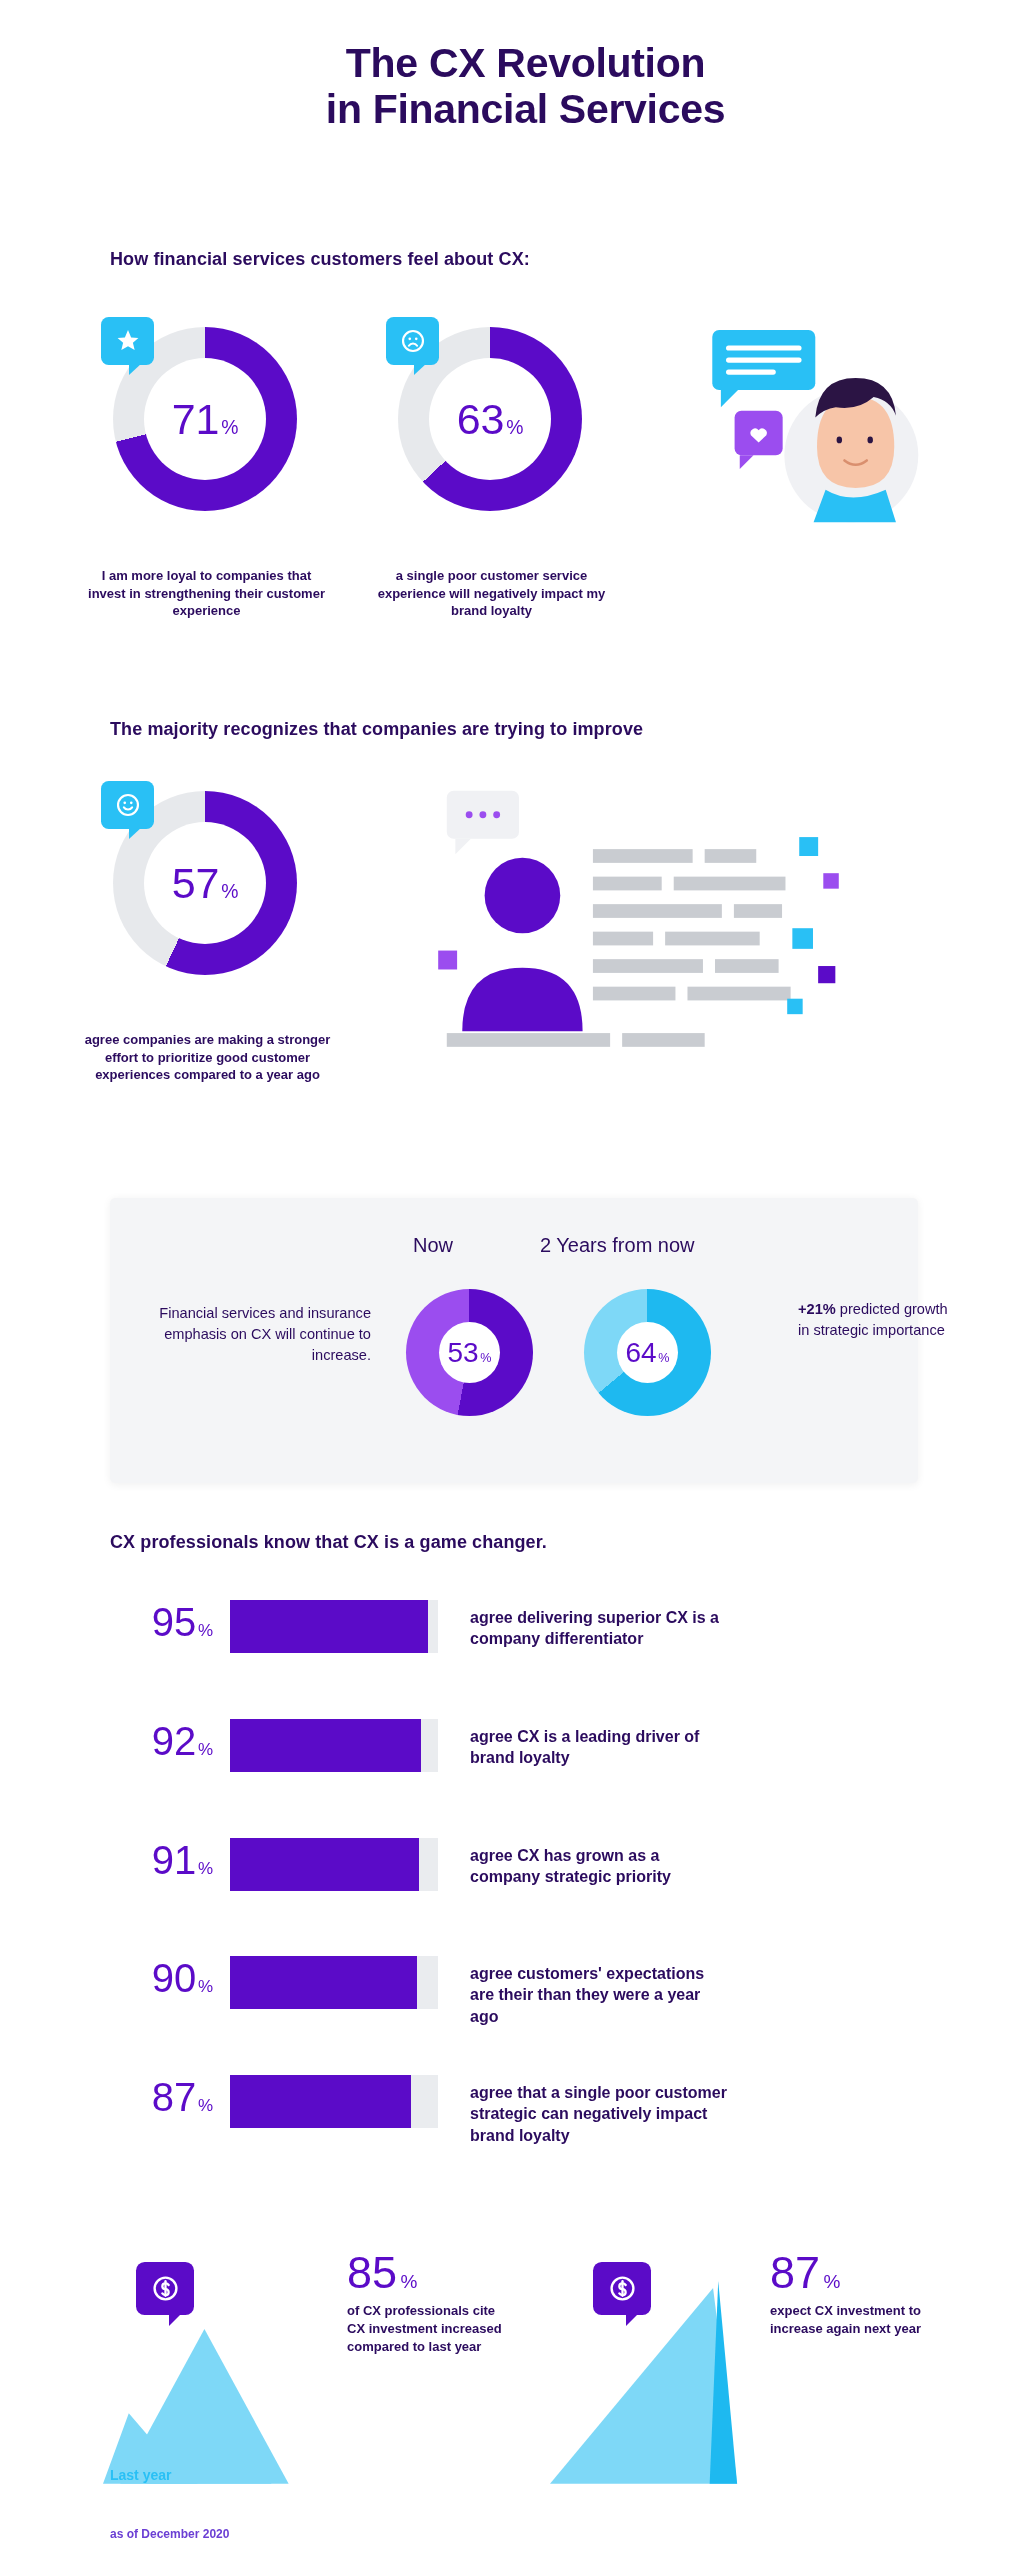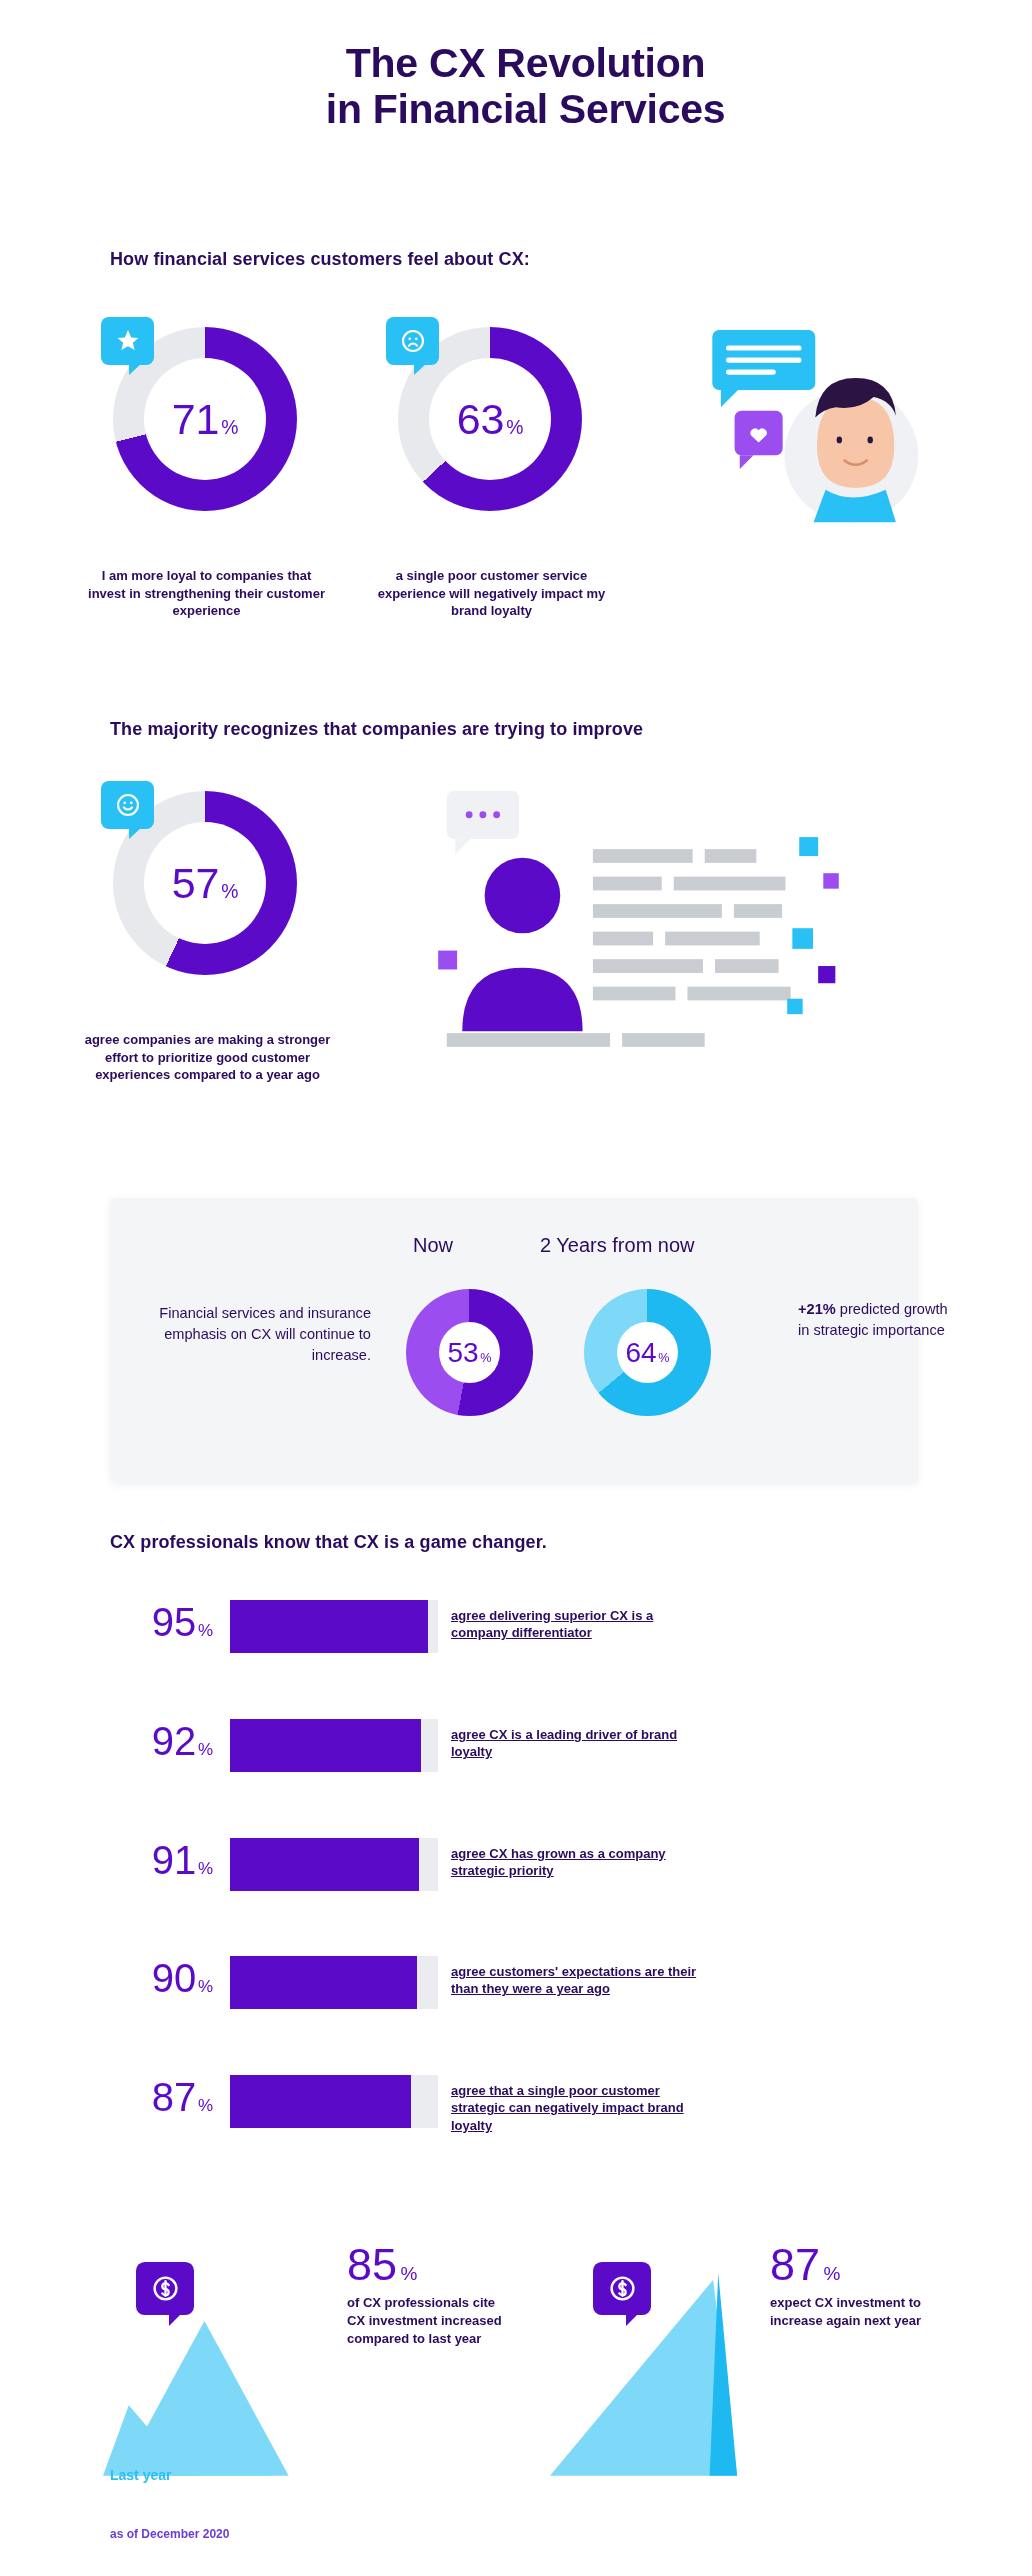--- a/index.html
+++ b/index.html
@@ -165,31 +165,30 @@
   .bar-num .pct { font-size: 17px; margin-left: 1.7px; }
   .bar-track {
     position: absolute;
     left: 120px; top: 0;
     width: 208px; height: 53px;
     background: #EAECEF;
   }
   .bar-fill { height: 100%; background: #5B0BC8; }
   .bar-label {
     position: absolute;
-    left: 341px; top: 6.9px;
+    left: 360px; top: 6.9px;
     width: 258px;
     color: #2B0B5E;
-    font-size: 13px;
+    font-size: 16px;
     font-weight: bold;
     line-height: 1.35;
-    text-decoration: underline;
-  }
-
-  
-  .mt-block { position: absolute; }
+  }
+
+  
+  .mt-block { position: absolute; margin-top: 8px; }
   .mt-num {
     color: #5B0BC8;
     font-size: 45px;
     line-height: 1;
     display: flex;
     align-items: baseline;
   }
   .mt-num .pct { font-size: 19px; margin-left: 3.4px; }
   .mt-text {
     margin-top: 6.9px;

